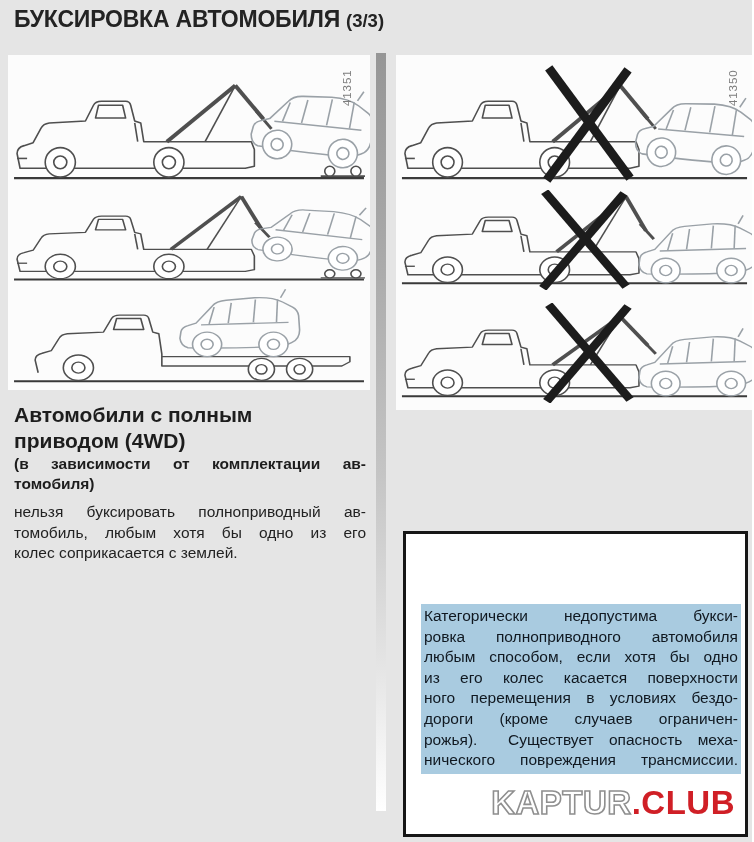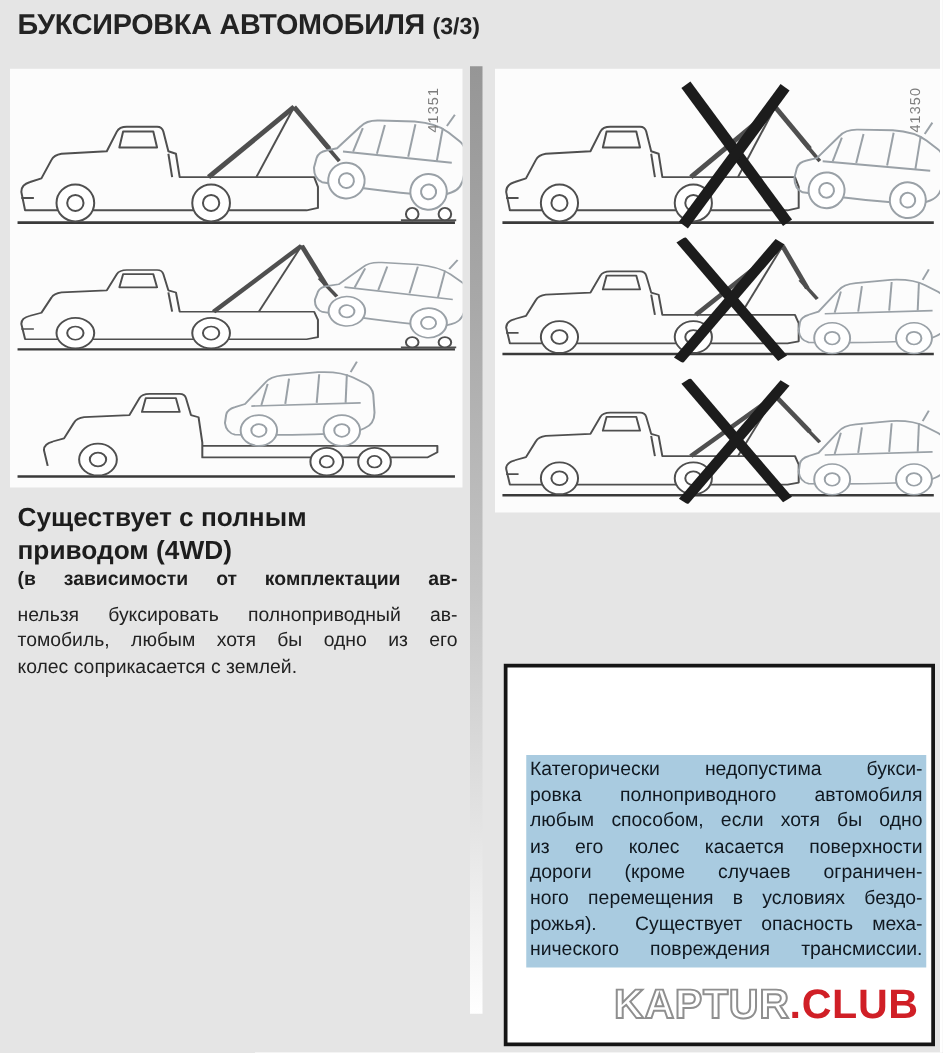--- a/index.html
+++ b/index.html
@@ -169,41 +169,42 @@
     </svg>
   </div>
 
   <div class="fig-label" style="left:341px;top:106px;">41351</div>
   <div class="fig-label" style="left:727px;top:106px;">41350</div>
 
   <div class="divider"></div>
 
   <div class="left-text">
     <div class="h-section">
-      <div>Существует с полным</div>
+      <div>Автомобили с полным</div>
       <div>приводом (4WD)</div>
     </div>
     <div class="h-sub">
       <div class="jline">(в зависимости от комплектации ав-</div>
+      <div>томобиля)</div>
     </div>
     <div class="body-par">
       <div class="jline">нельзя буксировать полноприводный ав-</div>
       <div class="jline">томобиль, любым хотя бы одно из его</div>
       <div>колес соприкасается с землей.</div>
     </div>
   </div>
 
   <div class="warn-box">
     <div class="warn-highlight">
       <div class="warn-line jline">Категорически недопустима букси-</div>
       <div class="warn-line jline">ровка полноприводного автомобиля</div>
       <div class="warn-line jline">любым способом, если хотя бы одно</div>
       <div class="warn-line jline">из его колес касается поверхности</div>
+      <div class="warn-line jline">ного перемещения в условиях бездо-</div>
       <div class="warn-line jline">дороги (кроме случаев ограничен-</div>
-      <div class="warn-line jline">ного перемещения в условиях бездо-</div>
       <div class="warn-line jline">рожья).&nbsp; Существует опасность меха-</div>
       <div class="warn-line jline">нического повреждения трансмиссии.</div>
     </div>
     <div class="watermark">
       <span class="wm-brand">KAPTUR</span><span class="wm-tld">.CLUB</span>
     </div>
   </div>
 
 </div>
 

